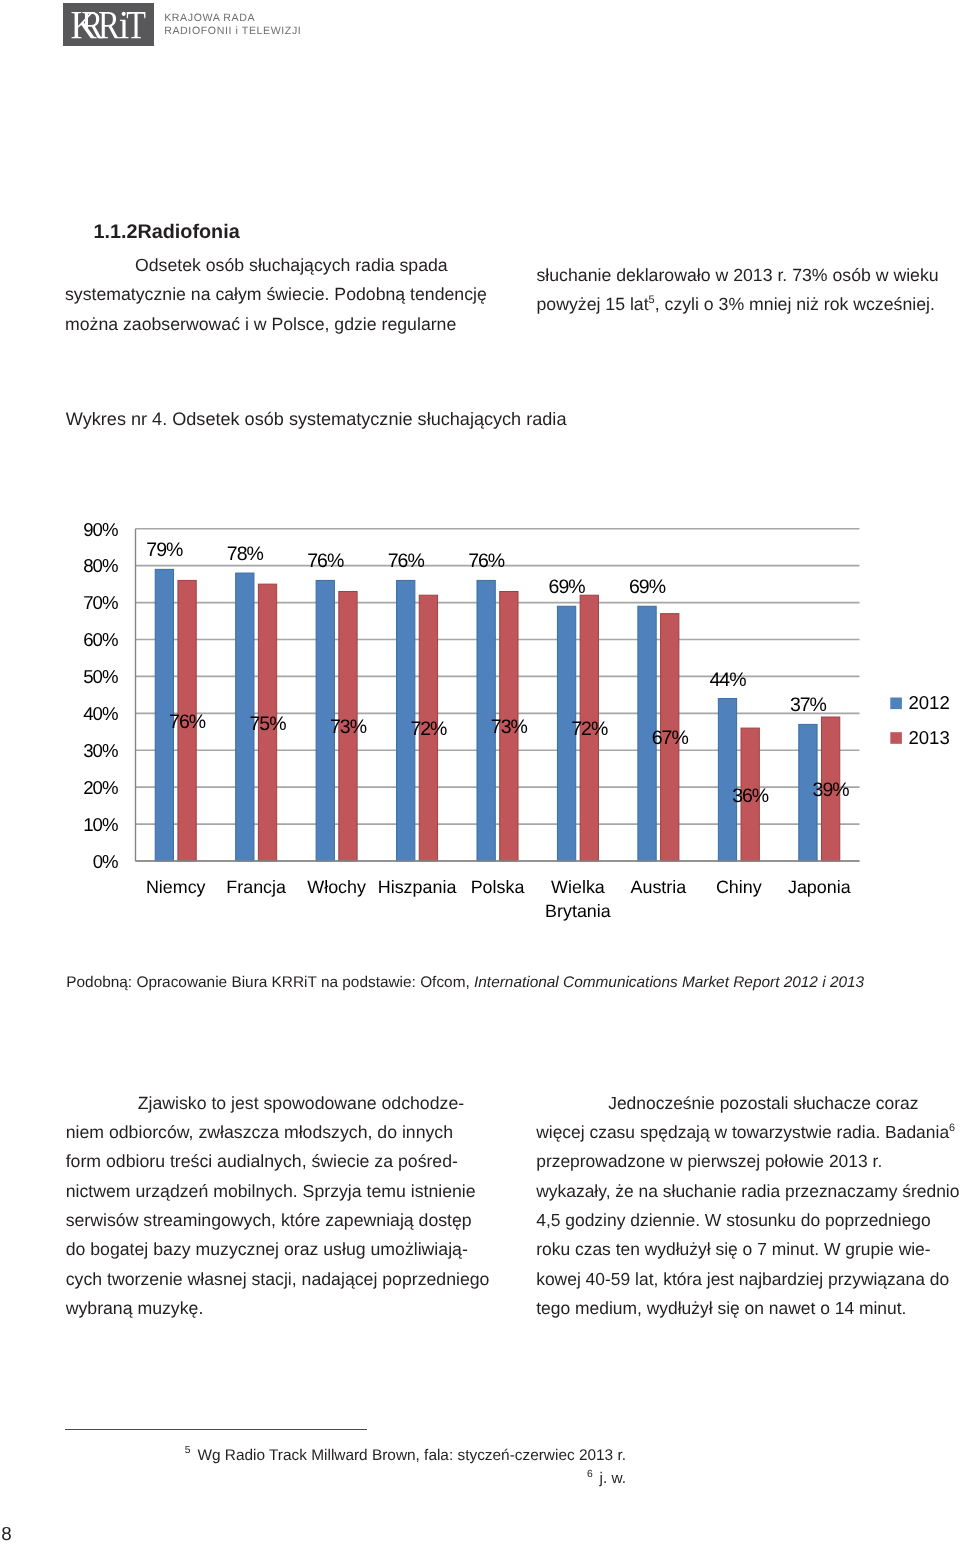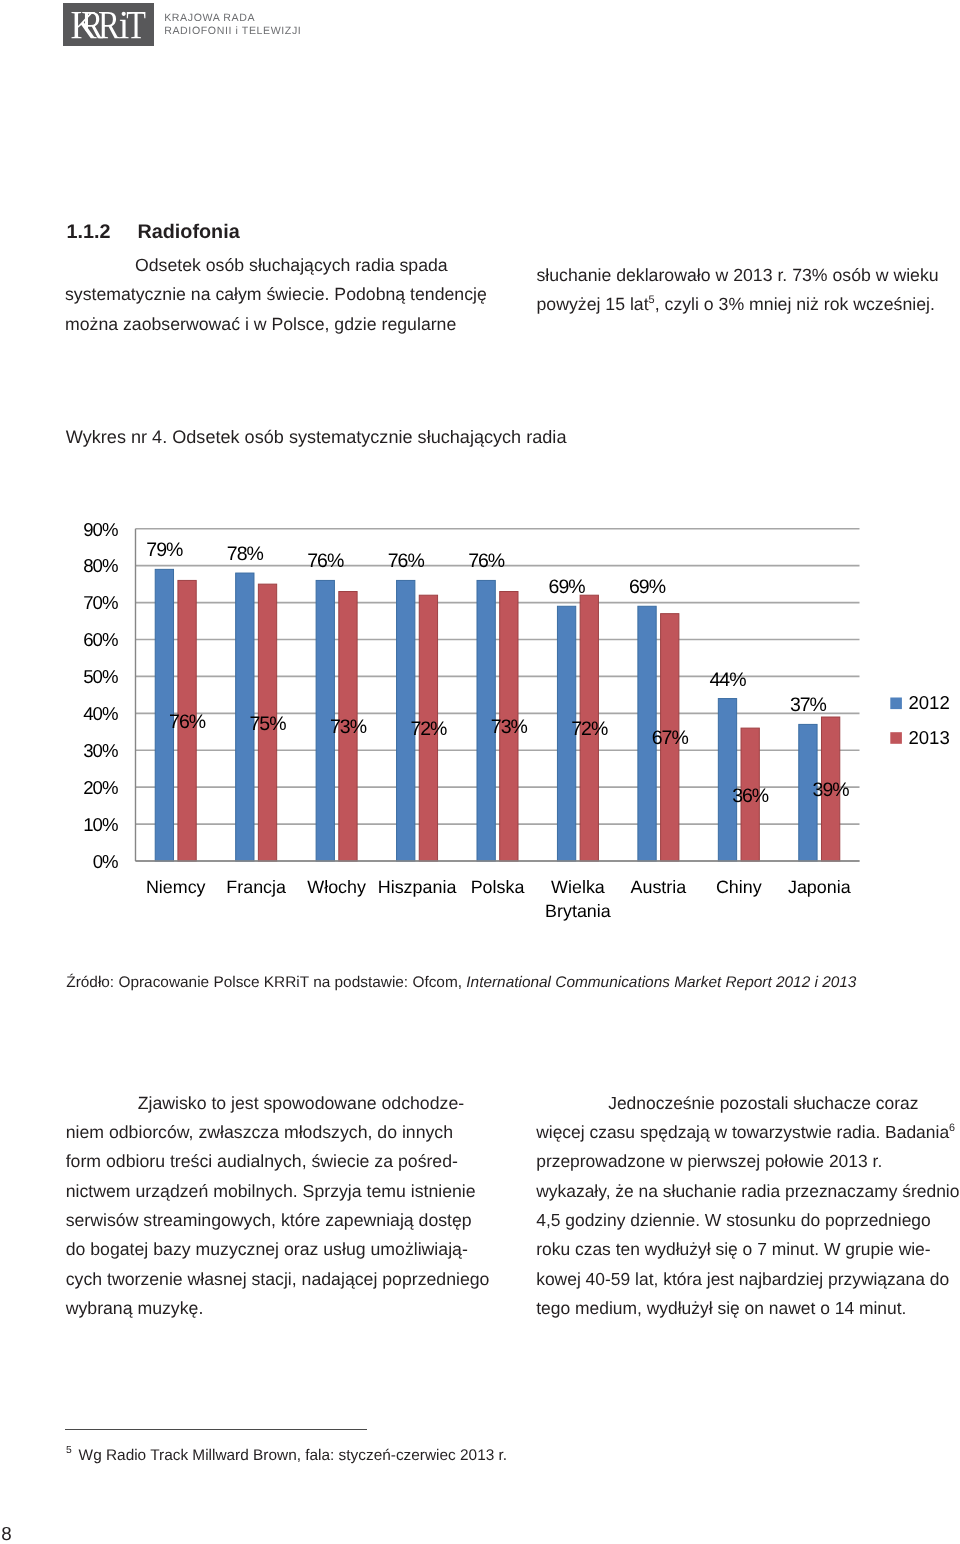--- a/index.html
+++ b/index.html
@@ -10,34 +10,34 @@
   
   #logo-block{position:absolute;left:63.4px;top:2.5px;width:90.5px;height:43px;background:var(--logo-bg,#58585a);}
   #logo-mark{position:absolute;left:0;top:0;width:90.5px;height:43px;}
   #logo-letters{paint-order:stroke;}
   #org-name{position:absolute;left:164.2px;top:12.2px;color:var(--org-fg,#6d6e71);font-family:"Liberation Sans",sans-serif;
             font-size:10.6px;letter-spacing:0.6px;line-height:12.9px;font-weight:400;}
   #org-name div{white-space:nowrap;}
 
   
   #sec-head{position:absolute;left:66.6px;top:220.5px;font-size:19.8px;line-height:22px;font-weight:bold;color:var(--ink,#231f20);}
-  #sec-head .num{display:inline-block;width:70.9px;}
+  #sec-head .num{display:inline-block;width:70.9px;text-align:right;}
 
   
   .col{position:absolute;font-size:17.7px;line-height:29.35px;color:var(--ink,#231f20);
        -webkit-hyphens:none;hyphens:none;}
   .col .ln{text-align:left;white-space:nowrap;}
   .col .ln.ind{text-indent:70px;}
   #body-left .ln.ind,#body-right .ln.ind{text-indent:72px;}
   #intro-left{left:65px;top:251px;width:470px;}
   #intro-right{left:536.5px;top:260.8px;width:470px;}
   sup{font-size:0.62em;vertical-align:super;line-height:0;}
 
   
-  #fig-caption{position:absolute;left:65.8px;top:426px;font-size:18.1px;line-height:22px;color:var(--ink,#231f20);white-space:nowrap;}
+  #fig-caption{position:absolute;left:65.8px;top:408px;font-size:18.1px;line-height:22px;color:var(--ink,#231f20);white-space:nowrap;}
   #fig-caption .lab{font-weight:400;}
 
   
   #chart{position:absolute;left:0px;top:0px;width:960px;height:960px;pointer-events:none;}
   #chart text{font-family:"Liberation Sans",sans-serif;fill:#000000;}
   .ytick{font-size:18.6px;letter-spacing:-1.0px;text-anchor:end;}
   .xtick{font-size:17.9px;text-anchor:middle;}
   .dlabel{font-size:19.5px;letter-spacing:-1.0px;text-anchor:middle;}
   .legtext{font-size:18.6px;text-anchor:start;}
 
@@ -45,21 +45,21 @@
   #fig-source{position:absolute;left:66.25px;top:972.8px;font-size:15.4px;line-height:19px;color:var(--ink,#231f20);white-space:nowrap;}
   #fig-source .it{font-style:italic;margin-top:25px;}
 
   
   #body-left{left:65.7px;top:1088.5px;width:470px;}
   #body-right{left:536.2px;top:1088.5px;width:470px;font-size:17.45px;}
 
   
   #fn-rule{position:absolute;left:65.2px;top:1429.3px;width:302px;height:0;border-top:1.4px solid #4a4a4a;}
   #footnotes{position:absolute;left:66px;top:1443.5px;width:560px;font-size:15.4px;line-height:23.15px;color:var(--ink,#231f20);}
-  #footnotes .fn{white-space:nowrap;}
+  #footnotes .fn{white-space:nowrap;text-align:right;}
   #footnotes .mk{font-size:10.3px;vertical-align:super;line-height:0;margin-right:2.6px;}
   #page-num{position:absolute;left:1.3px;top:1523px;font-size:18.8px;line-height:22px;color:var(--ink,#231f20);}
 </style>
 </head>
 <body>
 
 <div class="page">
 
   <div id="logo-block">
     <svg id="logo-mark" viewBox="0 0 90.5 43">
@@ -179,21 +179,21 @@
         <text x="819.28" y="893.00" class="xtick">Japonia</text>
       </g>
     <g id="chart-legend">
         <rect x="890.3" y="697.5" width="11.6" height="11.6" fill="#4F81BD"></rect>
         <text x="908.4" y="709" class="legtext">2012</text>
         <rect x="890.3" y="732.2" width="11.6" height="11.6" fill="#C0555A"></rect>
         <text x="908.4" y="743.7" class="legtext">2013</text>
       </g>
   </svg>
 
-  <div id="fig-source"><span>Źródło: Opracowanie Polsce KRRiT na podstawie: Ofcom, </span><span class="it">International Communications Market Report 2012 i 2013</span></div>
+  <div id="fig-source"><span>Podobną: Opracowanie Biura KRRiT na podstawie: Ofcom, </span><span class="it">International Communications Market Report 2012 i 2013</span></div>
 
   <div class="col" id="body-left">
     <div class="ln ind">Zjawisko to jest spowodowane odchodze-</div>
     <div class="ln">niem odbiorców, zwłaszcza młodszych, do innych</div>
     <div class="ln">form odbioru treści audialnych, świecie za pośred-</div>
     <div class="ln">nictwem urządzeń mobilnych. Sprzyja temu istnienie</div>
     <div class="ln">serwisów streamingowych, które zapewniają dostęp</div>
     <div class="ln">do bogatej bazy muzycznej oraz usług umożliwiają-</div>
     <div class="ln">cych tworzenie własnej stacji, nadającej poprzedniego</div>
     <div class="ln last">wybraną muzykę.</div>
@@ -205,16 +205,17 @@
     <div class="ln">wykazały, że na słuchanie radia przeznaczamy średnio</div>
     <div class="ln">4,5 godziny dziennie. W stosunku do poprzedniego</div>
     <div class="ln">roku czas ten wydłużył się o 7 minut. W grupie wie-</div>
     <div class="ln">kowej 40-59 lat, która jest najbardziej przywiązana do</div>
     <div class="ln last">tego medium, wydłużył się on nawet o 14 minut.</div>
   </div>
 
   <div id="fn-rule"></div>
   <div id="footnotes">
     <div class="fn"><span class="mk">5</span> <span>Wg Radio Track Millward Brown, fala: styczeń-czerwiec 2013 r.</span></div>
+    <div class="fn"><span class="mk">6</span> <span>j. w.</span></div>
   </div>
 
   <div id="page-num">8</div>
 </div>
 
 </body></html>

